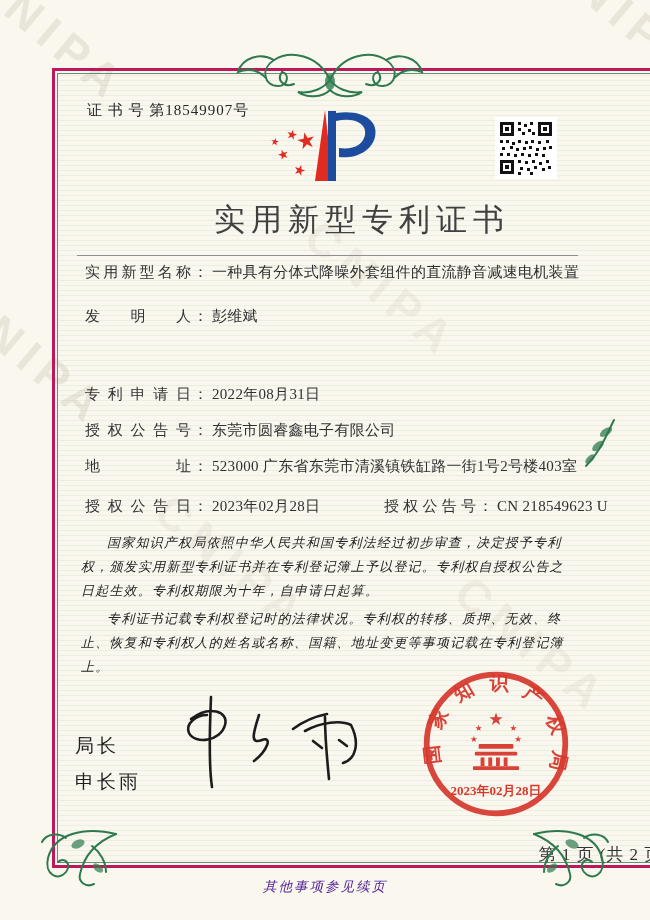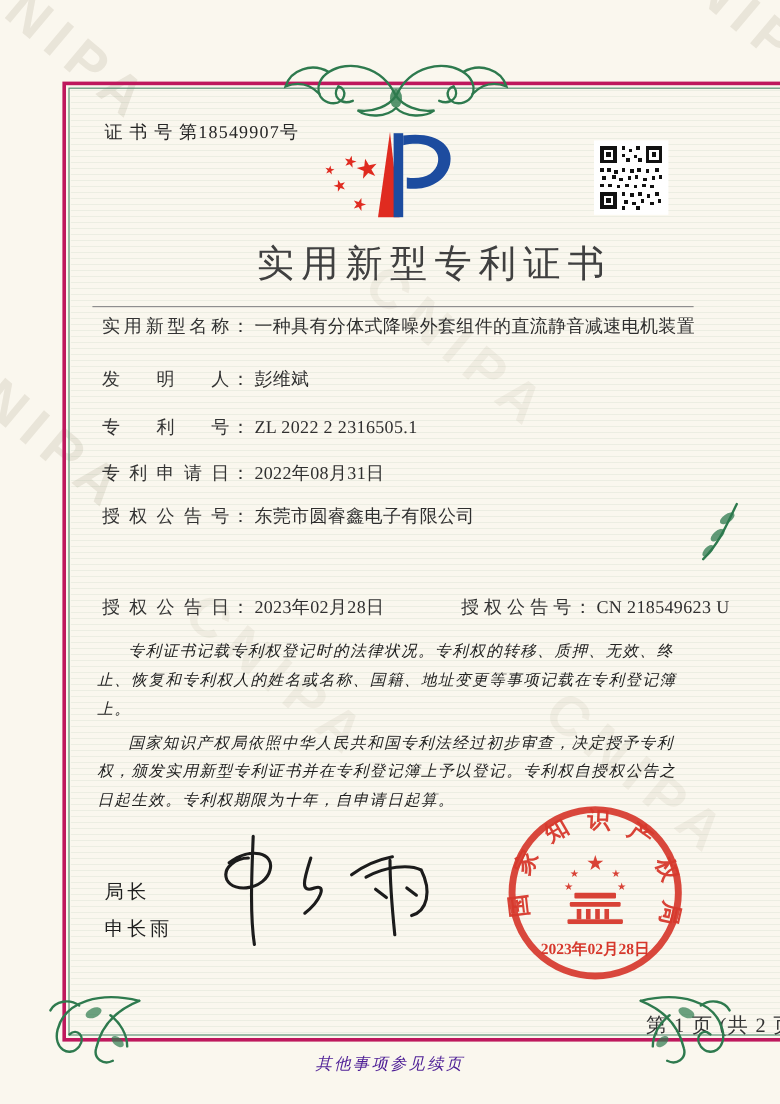--- a/index.html
+++ b/index.html
@@ -53,21 +53,21 @@
   .colon{display:inline-block;margin:0 4px 0 2px;}
   .fvalue{letter-spacing:0.3px;color:#2f2f2f;}
   .flabel2{display:inline-block;width:92px;text-align:justify;text-align-last:justify;margin-left:60px;}
   
   .paras{
     position:absolute;left:26px;top:460px;width:494px;
     font-size:13px;line-height:24px;font-style:italic;letter-spacing:1.2px;color:#222;
   }
   .paras p{margin:0 0 4px 0;text-indent:2em;}
   
-  .signer{position:absolute;left:32px;top:662px;font-size:16px;letter-spacing:3px;color:#1f1f1f;
+  .signer{position:absolute;left:20px;top:662px;font-size:19px;letter-spacing:3px;color:#1f1f1f;
     font-family:Liberation Sans, sans-serif;}
   .signer div{margin-bottom:10px;}
   .signature{position:absolute;left:100px;top:618px;width:212px;height:100px;}
   .seal{position:absolute;left:364px;top:596px;width:154px;height:154px;opacity:0.93;}
   .pageinfo{position:absolute;left:0;top:772px;width:100%;text-align:right;font-size:17px;
     letter-spacing:1px;color:#333;}
   .note{
     position:absolute;left:0;top:878px;width:100%;text-align:center;
     font-size:13.5px;font-style:italic;letter-spacing:2px;color:#4c1d95;z-index:2;
   }
@@ -219,37 +219,37 @@
 
   <div class="title">实用新型专利证书</div>
   <div class="divider"></div>
 
   <div class="row" style="top:192px;">
     <span class="flabel">实用新型名称</span><span class="colon">：</span><span class="fvalue">一种具有分体式降噪外套组件的直流静音减速电机装置</span>
   </div>
   <div class="row" style="top:236px;">
     <span class="flabel">发明人</span><span class="colon">：</span><span class="fvalue">彭维斌</span>
   </div>
-  <div class="row" style="top:276px;">
-    <span class="flabel">专利号</span><span class="colon">：</span><span class="fvalue">ZL 2022 2 2316505.1</span>
-  </div>
   <div class="row" style="top:314px;">
     <span class="flabel">专利申请日</span><span class="colon">：</span><span class="fvalue">2022年08月31日</span>
   </div>
   <div class="row" style="top:350px;">
     <span class="flabel">授权公告号</span><span class="colon">：</span><span class="fvalue">东莞市圆睿鑫电子有限公司</span>
+  </div>
+  <div class="row" style="top:386px;">
+    <span class="flabel">地址</span><span class="colon">：</span><span class="fvalue">523000 广东省东莞市清溪镇铁缸路一街1号2号楼403室</span>
   </div>
   <div class="row" style="top:426px;">
     <span class="flabel">授权公告日</span><span class="colon">：</span><span class="fvalue">2023年02月28日</span>
     <span class="flabel2">授权公告号</span><span class="colon">：</span><span class="fvalue">CN 218549623 U</span>
   </div>
 
   <div class="paras">
+    <p>国家知识产权局依照中华人民共和国专利法经过初步审查，决定授予专利权，颁发实用新型专利证书并在专利登记簿上予以登记。专利权自授权公告之日起生效。专利权期限为十年，自申请日起算。</p>
     <p>专利证书记载专利权登记时的法律状况。专利权的转移、质押、无效、终止、恢复和专利权人的姓名或名称、国籍、地址变更等事项记载在专利登记簿上。</p>
-    <p>国家知识产权局依照中华人民共和国专利法经过初步审查，决定授予专利权，颁发实用新型专利证书并在专利登记簿上予以登记。专利权自授权公告之日起生效。专利权期限为十年，自申请日起算。</p>
   </div>
 
   <div class="signer">
     <div>局长</div>
     <div>申长雨</div>
   </div>
 
   <div class="signature">
     <svg width="212" height="100" viewBox="0 0 212 100">
       <g stroke="#1c1c1c" stroke-width="2.6" fill="none" stroke-linecap="round">

